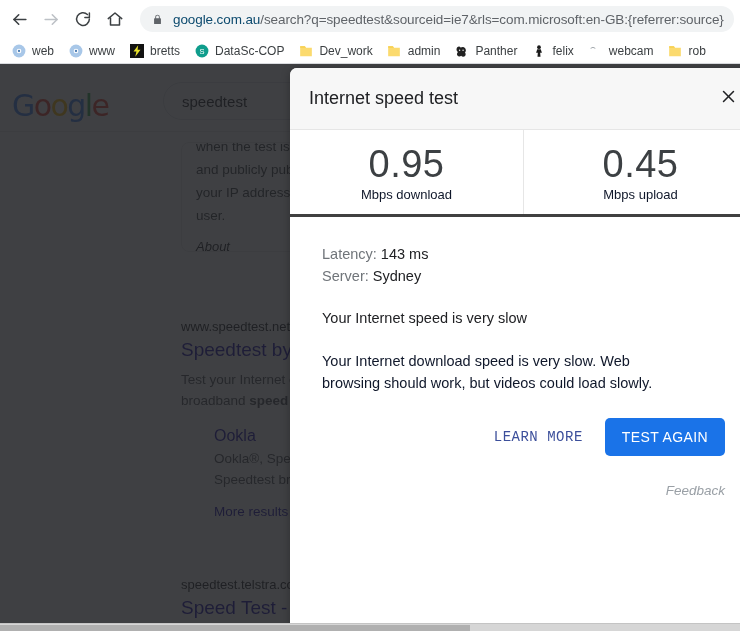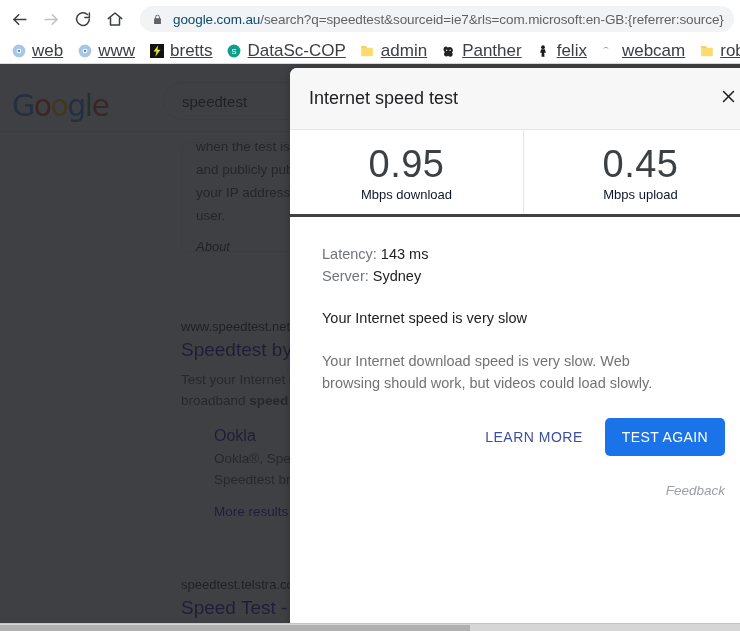--- a/index.html
+++ b/index.html
@@ -61,24 +61,23 @@
   }
   .bookmark {
     display: flex; align-items: center;
     flex: 0 0 auto;
     height: 22px;
     padding: 0 7px;
     border-radius: 4px;
     white-space: nowrap;
   }
   .bookmark .bm-label {
-    font-size: 17px;
+    font-size: 12px;
     color: #3c4043;
     margin-left: 6px;
-    text-decoration: underline;
   }
   .bm-ico { width: 15px; height: 15px; flex: 0 0 auto; display: flex; align-items: center; justify-content: center; }
   .bm-ico svg { display: block; }
 
   
   .page-area {
     position: absolute; top: 64px; left: 0;
     width: 740px; height: 559px;
     background: #ffffff;
     overflow: hidden;
@@ -194,32 +193,32 @@
   }
   .metric-label {
     font-size: 13px; color: #0f172a; margin-top: 1px;
   }
 
   .sd-body { padding: 26px 46px 0 32px; }
   .kv-line { font-size: 14.5px; line-height: 22px; color: #202124; }
   .kv-line .k { color: #70757a; }
   .kv-line .v { color: #202124; }
   .verdict { font-size: 14.5px; color: #202124; margin-top: 21px; line-height: 21px; }
-  .explain { font-size: 14.5px; color: #737373; margin-top: 21px; line-height: 22px; max-width: 360px; }
+  .explain { font-size: 14.5px; color: #0f172a; margin-top: 21px; line-height: 22px; max-width: 360px; }
 
   .sd-actions {
     display: flex; align-items: center; justify-content: flex-end;
     padding: 24px 32px 0 32px;
     gap: 8px;
   }
   .btn-text {
     font-size: 14px; letter-spacing: 0.5px;
     color: #3c4f9b; background: transparent;
     border: none; padding: 10px 14px; border-radius: 4px;
-    font-family: Liberation Sans, sans-serif;
+    font-family: Liberation Mono, monospace;
   }
   .btn-primary {
     font-size: 14px; letter-spacing: 0.4px;
     color: #ffffff; background: #1a73e8;
     border: none; padding: 11px 17px; border-radius: 5px;
     font-family: "Liberation Sans", sans-serif;
   }
   .sd-feedback {
     text-align: right;
     padding: 27px 32px 0 32px;
@@ -326,20 +325,29 @@
     <div class="bookmark">
       <span class="bm-ico">
         <svg width="14" height="14" viewBox="0 0 24 24">
             <circle cx="12" cy="12" r="11" fill="#0f9d8c"></circle>
             <text x="12" y="17" font-size="13" font-family="Liberation Sans, sans-serif" fill="#ffffff" text-anchor="middle">S</text>
           </svg>
       </span>
       <span class="bm-label">DataSc-COP</span>
     </div>
 
+    <div class="bookmark">
+      <span class="bm-ico">
+        <svg width="14" height="14" viewBox="0 0 24 24">
+            <path d="M2 4h8l2 2.5h10V21H2z" fill="#fbda6e"></path>
+            <path d="M2 4h8l2 2.5H2z" fill="#f7cf4e"></path>
+          </svg>
+      </span>
+      <span class="bm-label">Dev_work</span>
+    </div>
 
     <div class="bookmark">
       <span class="bm-ico">
         <svg width="14" height="14" viewBox="0 0 24 24">
             <path d="M2 4h8l2 2.5h10V21H2z" fill="#fbda6e"></path>
             <path d="M2 4h8l2 2.5H2z" fill="#f7cf4e"></path>
           </svg>
       </span>
       <span class="bm-label">admin</span>
     </div>

